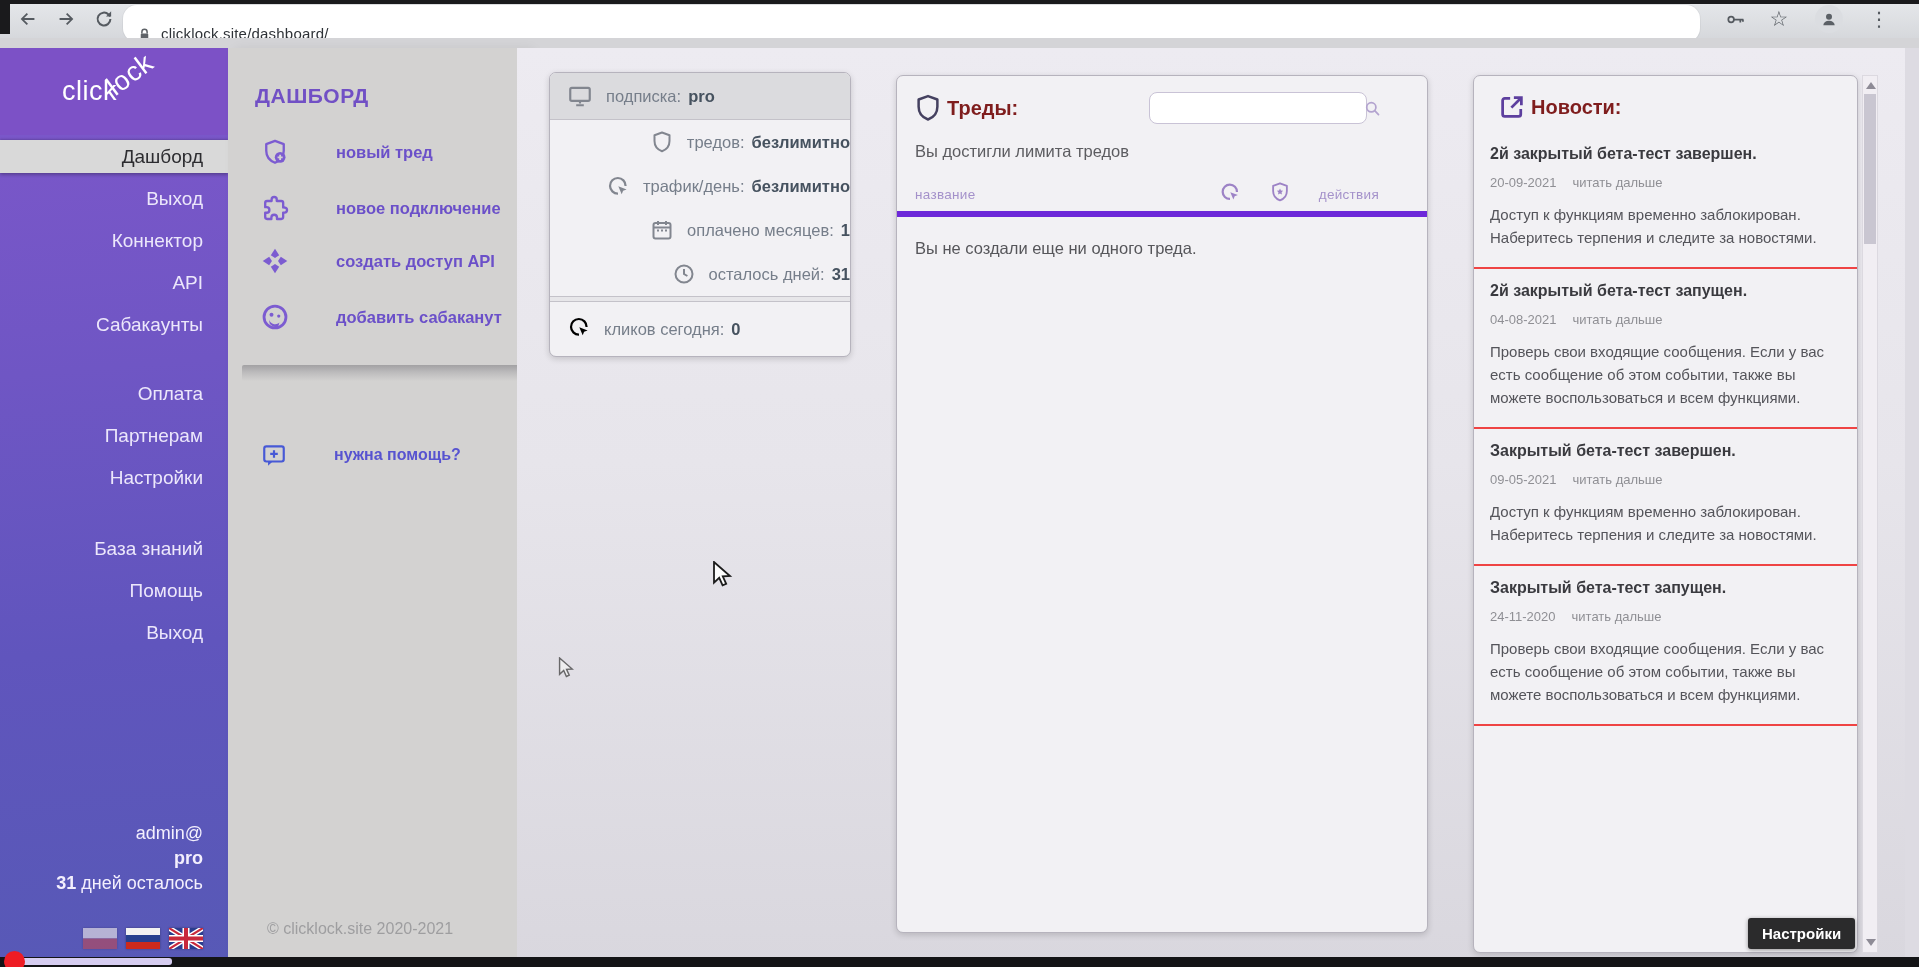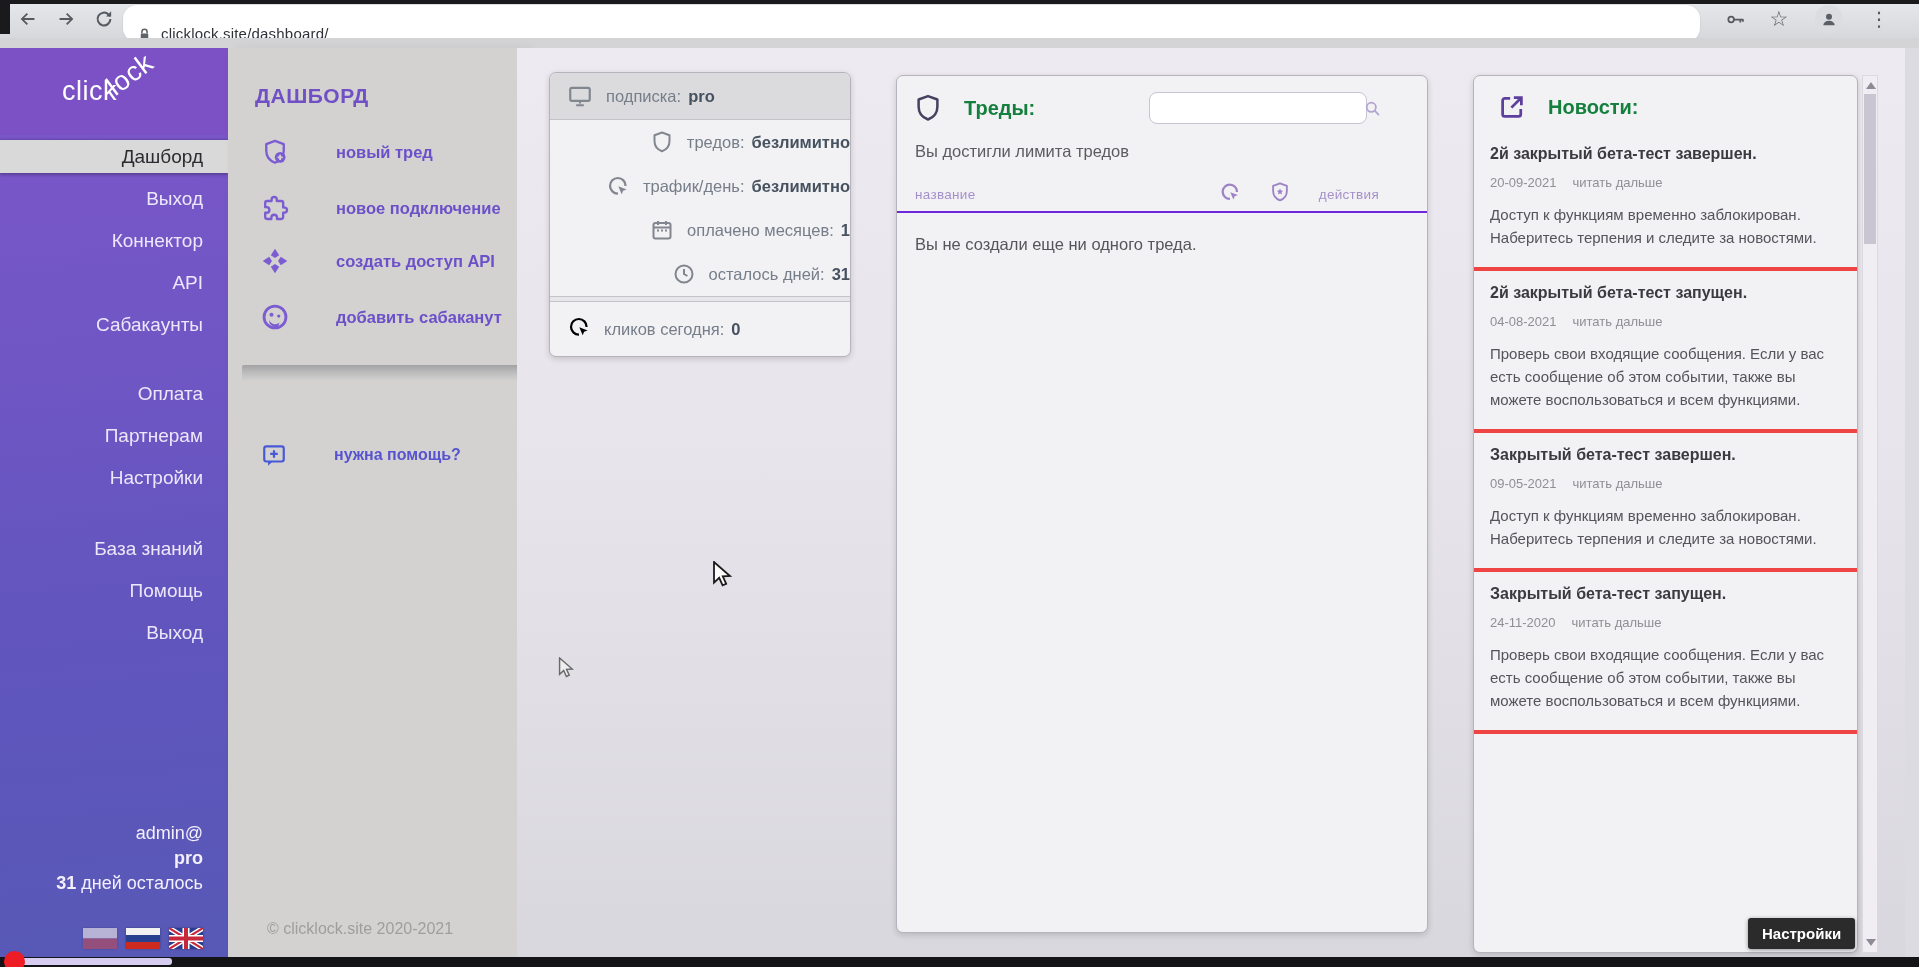--- a/index.html
+++ b/index.html
@@ -63,39 +63,39 @@
     border-radius:6px 6px 0 0;display:flex;align-items:center;padding-left:17px;}
   #stats .hdr .ic,#stats .row .ic{color:#82868f;display:flex;}
   #stats .row{height:44px;display:flex;align-items:center;padding-left:17px;justify-content:flex-end;}
   #stats .lab{margin-left:13px;font-size:16.5px;color:#767e8a;}
   #stats .val{margin-left:7px;font-size:16.5px;font-weight:bold;color:#46525f;}
   #stats .sep{height:4px;border-top:1px solid #c4c2c9;border-bottom:1px solid #c4c2c9;background:#e7e6e9;}
   #stats .frow{height:54px;display:flex;align-items:center;padding-left:17px;}
   
   #threads{position:absolute;left:379px;top:27px;width:532px;height:858px;}
   #threads .phead{display:flex;align-items:center;padding:16px 16px 0 16px;}
-  .ptitle{font-size:20px;font-weight:bold;color:#15803d;margin-left:21px;}
+  .ptitle{font-size:20px;font-weight:bold;color:#7f1d1d;margin-left:4px;}
   .pico{color:#454160;display:flex;}
   #search{margin-left:auto;width:218px;height:32px;background:#fff;border:1px solid #c9c3d6;
     border-radius:8px;display:flex;align-items:center;box-sizing:border-box;margin-right:44px;}
   #search input{flex:1;border:0;outline:0;background:transparent;height:28px;padding:0 4px 0 10px;
     font-size:15px;font-family:"Liberation Sans",sans-serif;color:#444;}
   #search .mag{color:#b3a3cf;display:flex;margin-right:7px;}
   #limit-msg{margin:18px 16px 0 18px;font-size:16.5px;color:#5c5c60;}
-  #thead{margin-top:16px;height:34px;border-bottom:2px solid #6d28d9;display:flex;align-items:center;
+  #thead{margin-top:16px;height:34px;border-bottom:6px solid #6d28d9;display:flex;align-items:center;
     padding:0 48px 0 18px;}
   #thead .cname{font-size:13.5px;color:#a491ca;letter-spacing:.3px;margin-right:auto;}
   #thead .cicons{display:flex;align-items:center;gap:28px;color:#9d83c6;}
   #thead .cact{font-size:13.5px;color:#a491ca;letter-spacing:.3px;}
   #empty-msg{margin:22px 0 0 18px;font-size:16.5px;color:#56565a;}
   
   #news{position:absolute;left:956px;top:27px;width:385px;height:878px;}
   #news .phead{display:flex;align-items:center;padding:16px 16px 10px 23px;}
   #news .pico{color:#5d3f9e;}
-  .nitem{border-bottom:4px solid #ef4444;padding:13px 16px 18px 16px;}
+  .nitem{border-bottom:2px solid #ef4444;padding:13px 16px 18px 16px;}
   .nitem .ntitle{font-size:16px;font-weight:bold;color:#3a3a3f;margin-bottom:12px;}
   .nitem .nmeta{font-size:13px;color:#8f8f94;margin-bottom:13px;display:flex;gap:16px;}
   .nitem .nbody{font-size:15px;line-height:23px;color:#54545a;}
   .readmore{cursor:pointer;}
   
   #sbar{position:absolute;left:1345px;top:27px;width:16px;height:878px;background:#f1eef3;
     border:1px solid #dcd9e0;box-sizing:border-box;}
   .sarrow{position:absolute;left:3px;width:0;height:0;border-left:5px solid transparent;
     border-right:5px solid transparent;}
   .sarrow.up{top:6px;border-bottom:7px solid #8e8b96;}

